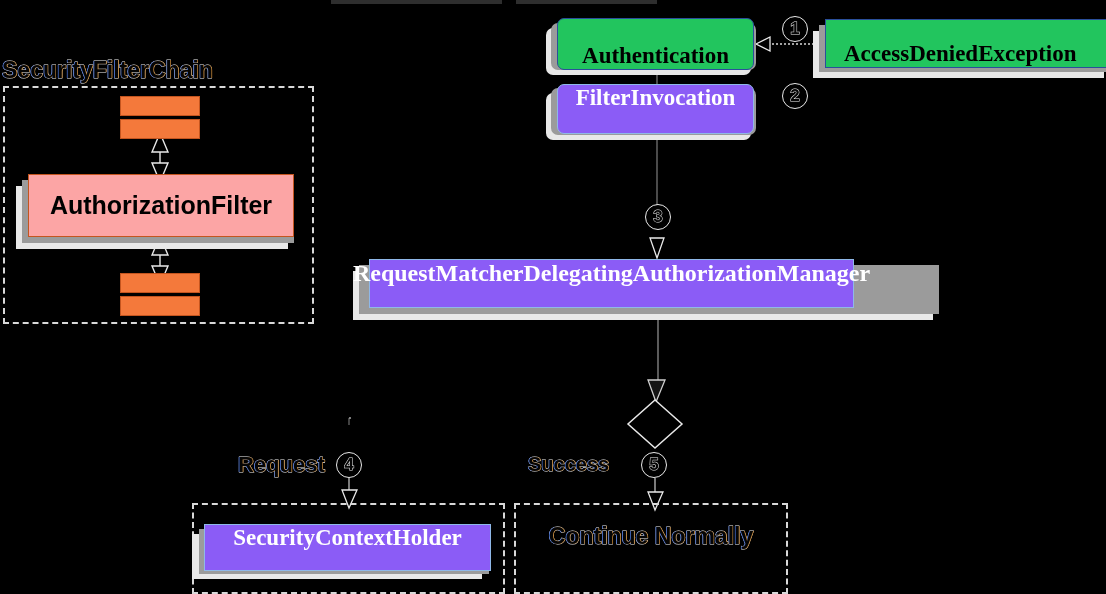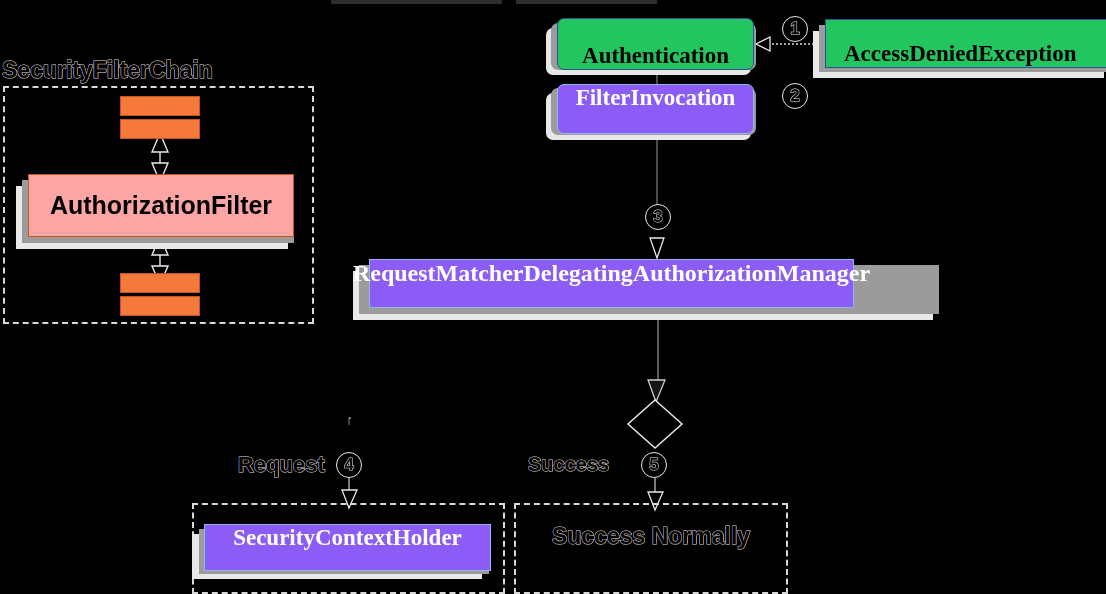--- a/index.html
+++ b/index.html
@@ -228,16 +228,16 @@
 
   <div class="abs dashed-box" style="left:192px; top:503px; width:313px; height:91px;"></div>
   <div class="abs shadow-lt" style="left:192px; top:534px; width:290px; height:45px;"></div>
   <div class="abs shadow-dk" style="left:199px; top:529px; width:290px; height:45px;"></div>
   <div class="abs box-navy" style="left:204px; top:524px; width:287px; height:47px; font-size:23px;">
     <span>SecurityContextHolder</span>
   </div>
 
   <div class="abs dashed-box" style="left:514px; top:503px; width:274px; height:91px;"></div>
   <div class="abs" style="left:514px; top:524px; width:274px; text-align:center;">
-    <div class="outline-label" style="font-size:23px; display:block; text-align:center;">Success Normally</div>
+    <div class="outline-label" style="font-size:23px; display:block; text-align:center;">Continue Normally</div>
   </div>
 
 </div>
 
 </body></html>

